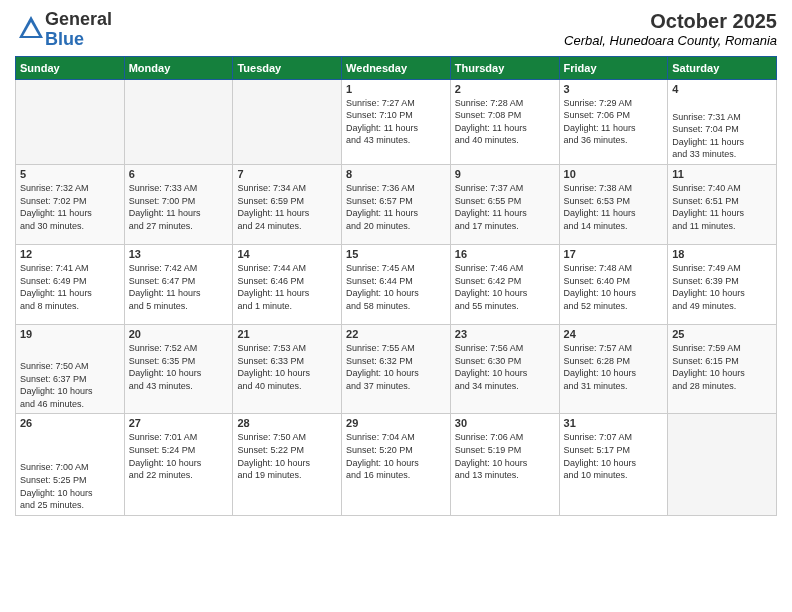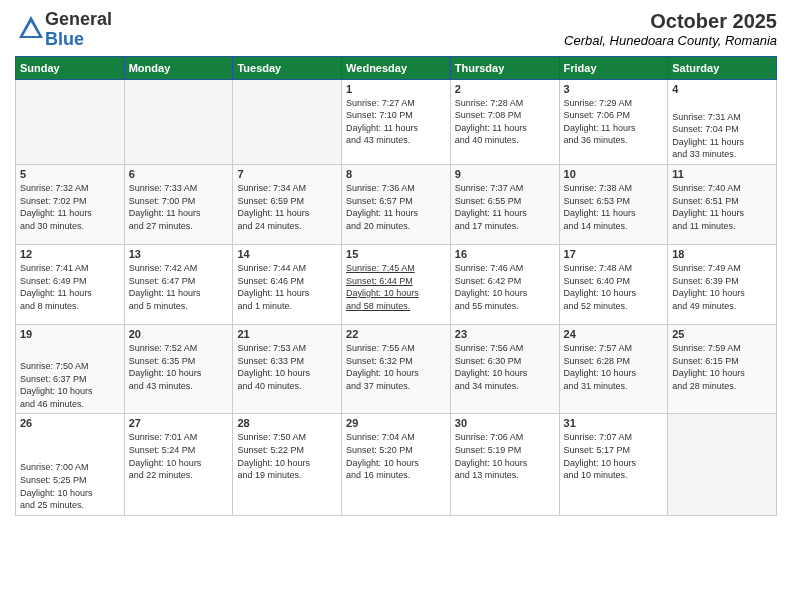--- a/index.html
+++ b/index.html
@@ -239,21 +239,21 @@
           </td>
           <td>
             <div class="day-num">14</div>
             <div class="day-info" style="white-space: pre-line;">Sunrise: 7:44 AM
 Sunset: 6:46 PM
 Daylight: 11 hours
 and 1 minute.</div>
           </td>
           <td>
             <div class="day-num">15</div>
-            <div class="day-info" style="white-space: pre-line; text-decoration: underline;">Sunrise: 7:45 AM
+            <div class="day-info" style="white-space: pre-line;">Sunrise: 7:45 AM
 Sunset: 6:44 PM
 Daylight: 10 hours
 and 58 minutes.</div>
           </td>
           <td>
             <div class="day-num">16</div>
             <div class="day-info" style="white-space: pre-line;">Sunrise: 7:46 AM
 Sunset: 6:42 PM
 Daylight: 10 hours
 and 55 minutes.</div>

